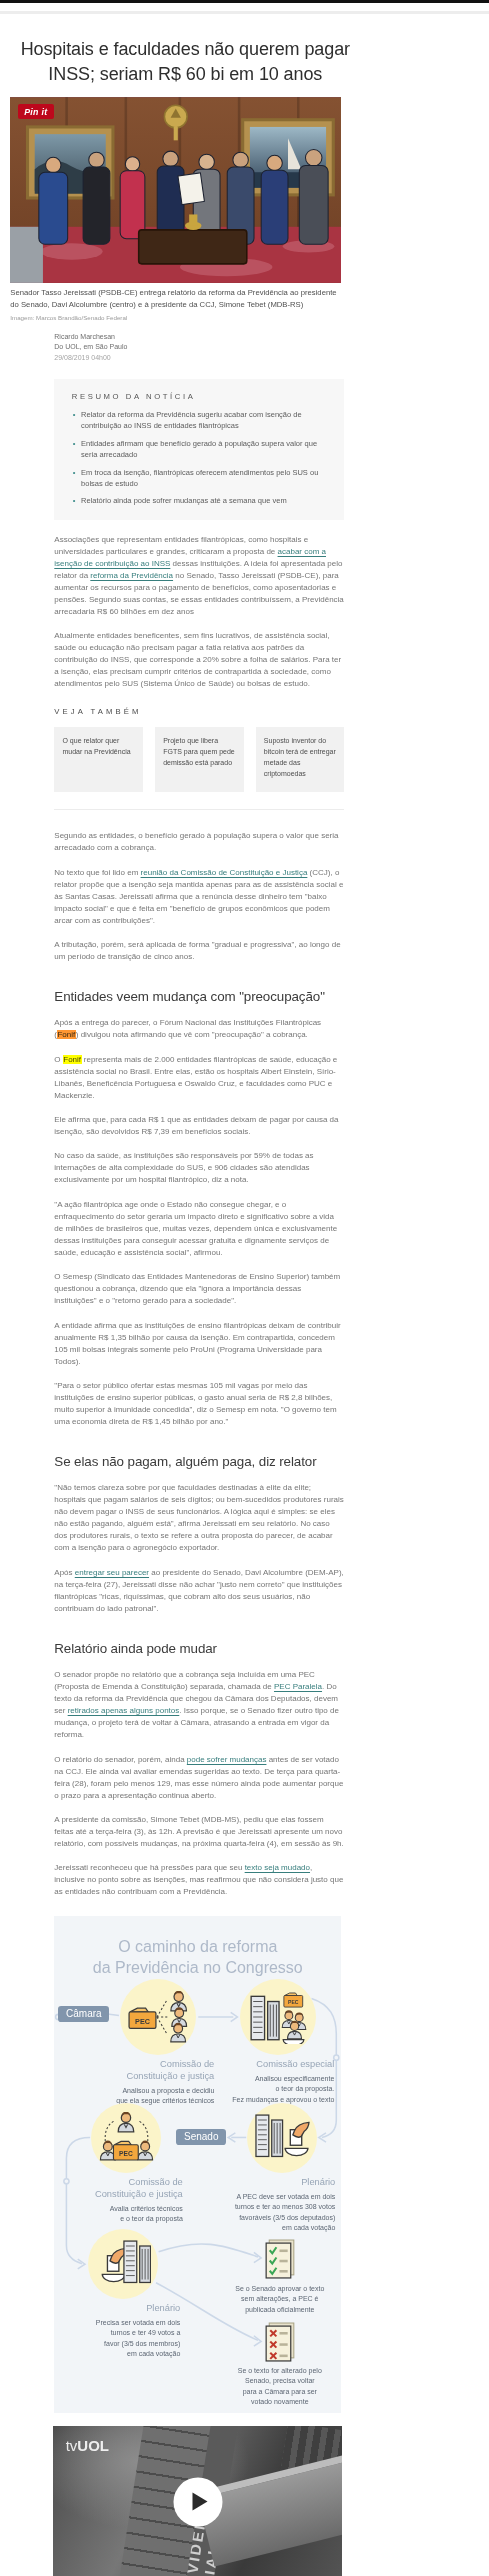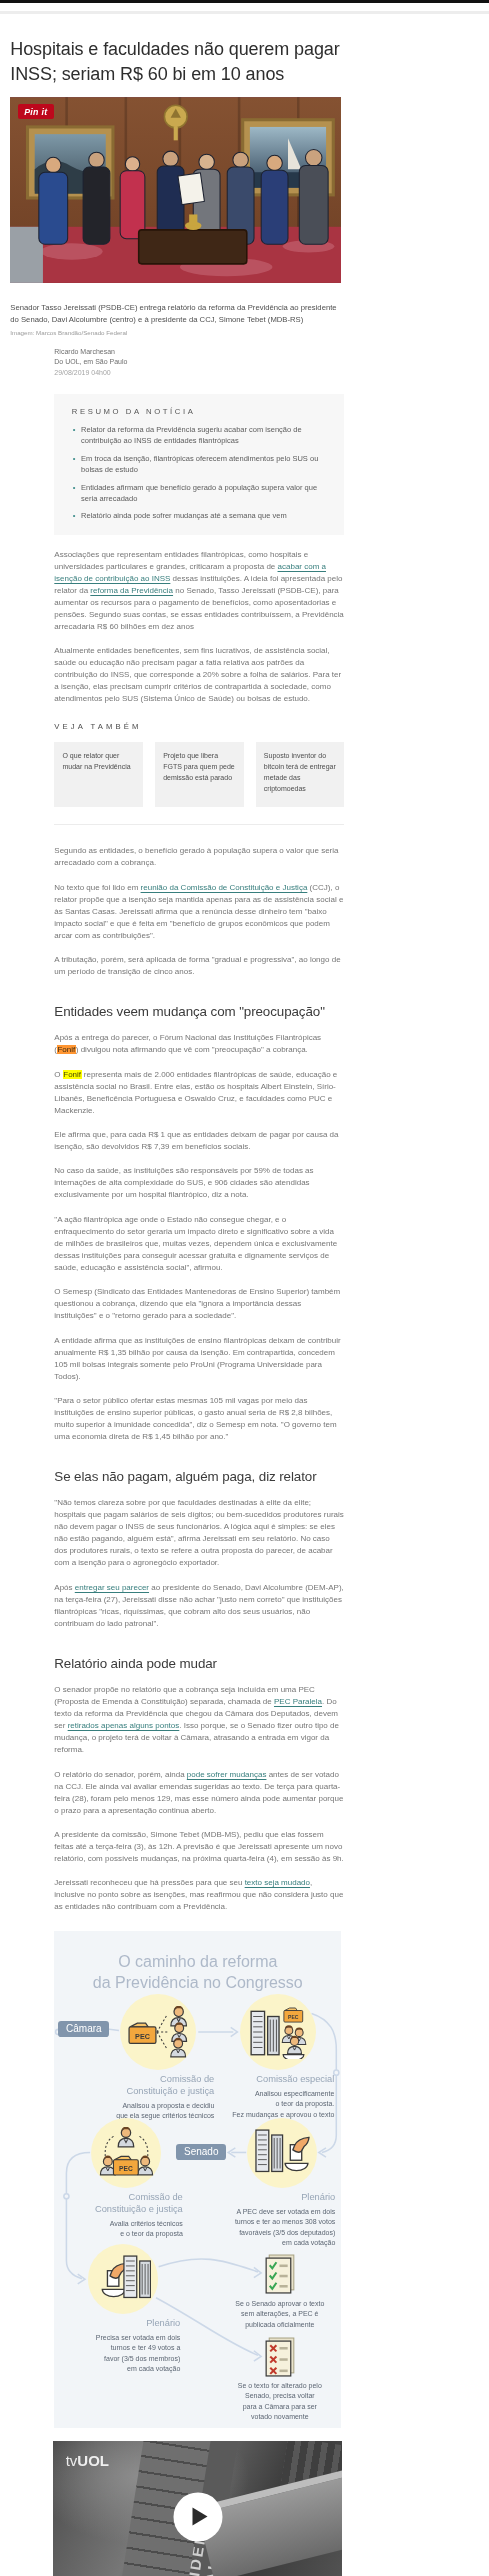--- a/index.html
+++ b/index.html
@@ -6,25 +6,25 @@
     --ink:#3b3b3b; --body:#767676; --muted:#9b9b9b; --teal:#377e7d;
     --box:#f7f7f7; --card:#f1f1f1; --info-bg:#f2f5f8; --info-title:#aeb9c9;
     --info-step:#97a5b6; --info-desc:#5c6673; --badge:#8195ac; --line:#ccd8e8;
   }
   *{margin:0;padding:0;box-sizing:border-box}
   html,body{background:#fff}
   body{font-family:"Liberation Sans","DejaVu Sans",sans-serif;color:var(--body);width:489px}
   .topbar{height:2.6px;background:#111;width:100%}
   .navbar{height:11.3px;background:#fff;border-bottom:3.1px solid #ededed}
   .article{width:350px;margin-left:10.3px}
-  h1.title{margin:23px 0 10.3px;font-size:18px;line-height:1.38;font-weight:300;color:#2e2e2e;letter-spacing:-0.1px}
+  h1.title{margin:23px 0 10.3px;font-size:18px;line-height:1.38;font-weight:300;color:#2e2e2e;text-align:center;letter-spacing:-0.1px}
   .photo-wrap{position:relative;width:331px;height:186px;margin-top:3.1px;overflow:hidden;background:#6d28d9}
   .pinit{position:absolute;top:7.2px;left:7.7px;background:#bd081c;color:#fff;border-radius:2.1px;
     font-style:italic;font-weight:bold;font-size:8.8px;padding:2.6px 6.2px;letter-spacing:0.3px}
-  .caption{margin-top:19px;width:330px;font-size:7.7px;line-height:1.55;color:#4f4f4f}
+  .caption{margin-top:4px;width:330px;font-size:7.7px;line-height:1.55;color:#4f4f4f}
   .credit{margin-top:3.1px;font-size:6.2px;color:var(--muted)}
   .inner{margin-left:44px;width:290px}
   .byline{margin-top:12.4px;font-size:7px;line-height:1.25;color:#6e6e6e}
   .byline .who{margin-bottom:1.5px}
   .byline .when{color:#a5a5a5;margin-top:2.1px}
   .resume{background:var(--box);margin-top:15.5px;padding:13.4px 17.5px 13.4px 17.5px}
   .resume h3{font-size:7.7px;font-weight:400;color:#555;letter-spacing:2.6px;margin-bottom:8.2px}
   .resume ul{list-style:none}
   .resume li{position:relative;padding-left:9.3px;font-size:7.5px;line-height:1.5;color:#5d5d5d;margin-top:6.2px}
   .resume li::before{content:"•";position:absolute;left:1px;top:0;color:#3f8e8c;font-size:7.7px}
@@ -186,22 +186,22 @@
     <div class="byline">
       <div class="who">Ricardo Marchesan</div>
       <div class="who">Do UOL, em São Paulo</div>
       <div class="when">29/08/2019 04h00</div>
     </div>
 
     <div class="resume">
       <h3>RESUMO DA NOTÍCIA</h3>
       <ul>
         <li>Relator da reforma da Previdência sugeriu acabar com isenção de contribuição ao INSS de entidades filantrópicas</li>
+        <li>Entidades afirmam que benefício gerado à população supera valor que seria arrecadado</li>
         <li>Em troca da isenção, filantrópicas oferecem atendimentos pelo SUS ou bolsas de estudo</li>
-        <li>Entidades afirmam que benefício gerado à população supera valor que seria arrecadado</li>
         <li>Relatório ainda pode sofrer mudanças até a semana que vem</li>
       </ul>
     </div>
 
     <div class="bodytext">
       <p class="par">Associações que representam entidades filantrópicas, como hospitais e universidades particulares e grandes, criticaram a proposta de <a class="tlink" href="#">acabar com a isenção de contribuição ao INSS</a> dessas instituições. A ideia foi apresentada pelo relator da <a class="tlink" href="#">reforma da Previdência</a> no Senado, Tasso Jereissati (PSDB-CE), para aumentar os recursos para o pagamento de benefícios, como aposentadorias e pensões. Segundo suas contas, se essas entidades contribuíssem, a Previdência arrecadaria R$ 60 bilhões em dez anos</p>
       <p class="par">Atualmente entidades beneficentes, sem fins lucrativos, de assistência social, saúde ou educação não precisam pagar a fatia relativa aos patrões da contribuição do INSS, que corresponde a 20% sobre a folha de salários. Para ter a isenção, elas precisam cumprir critérios de contrapartida à sociedade, como atendimentos pelo SUS (Sistema Único de Saúde) ou bolsas de estudo.</p>
 
       <div class="seealso">
         <h3>VEJA TAMBÉM</h3>

